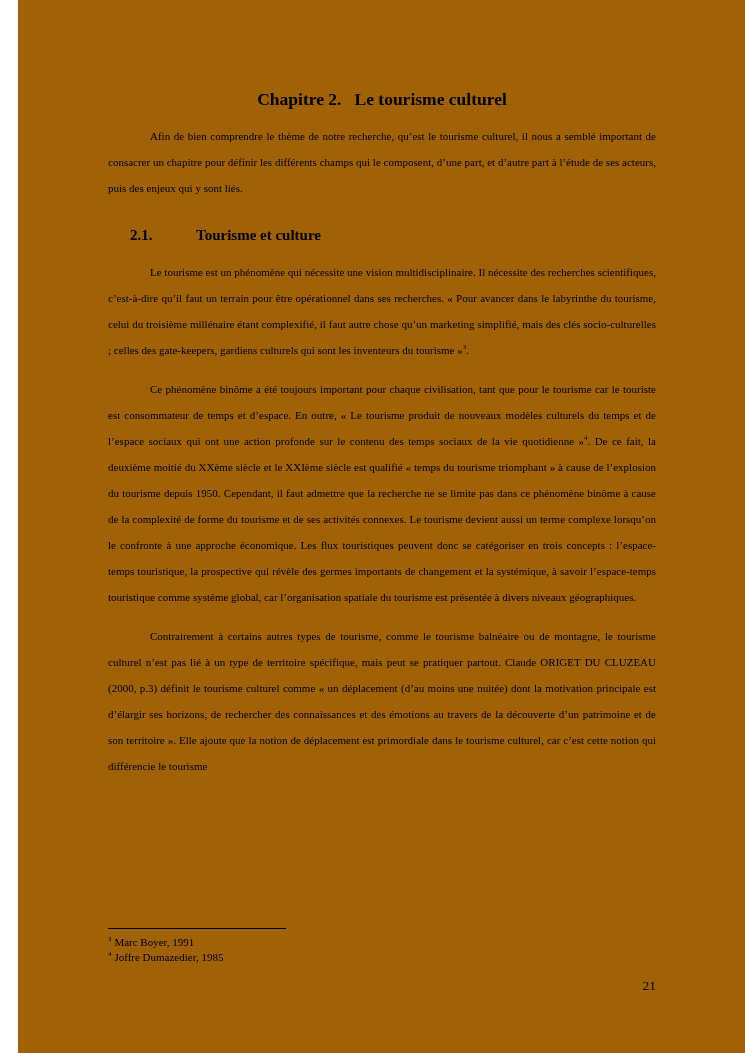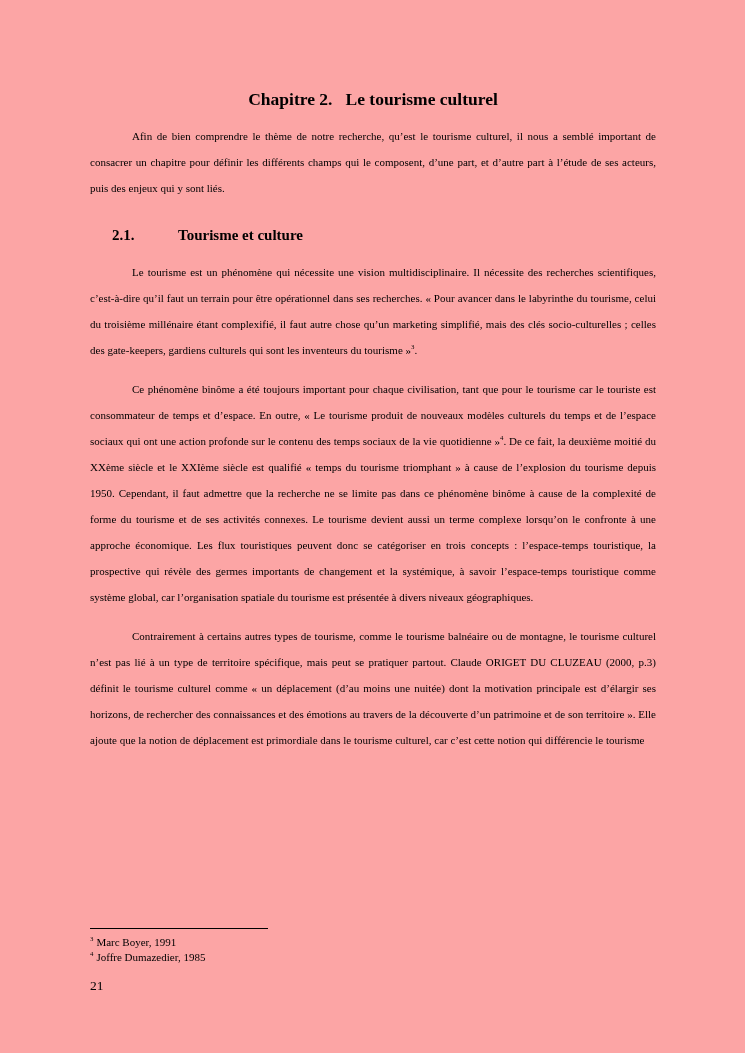--- a/index.html
+++ b/index.html
@@ -8,22 +8,23 @@
     width: 745px;
     height: 1053px;
     position: relative;
     overflow: hidden;
     font-family: "Liberation Serif", "DejaVu Serif", serif;
     color: #000;
   }
   .page {
     position: absolute;
     inset: 0;
-    background: #fca5a5;
+    background: #a16207;
     padding: 88px 89px 0 90px;
+    margin-left: 18px;
   }
   .chapter-title {
     font-size: 17.5px;
     font-weight: bold;
     text-align: center;
     line-height: 22px;
   }
   .chapter-name { margin-left: 13px; }
   .body-par {
     font-size: 11px;
@@ -57,21 +58,21 @@
     height: 0;
     border-top: 1px solid #000;
     margin-bottom: 6px;
   }
   .footnote {
     font-size: 11px;
     line-height: 15px;
   }
   .fn-text { margin-left: 3px; }
   .page-number {
-    text-align: left;
+    text-align: right;
     font-size: 13.5px;
     line-height: 18px;
     margin-top: 12px;
   }
 </style>
 </head>
 <body>
 
 <div class="page">
 

